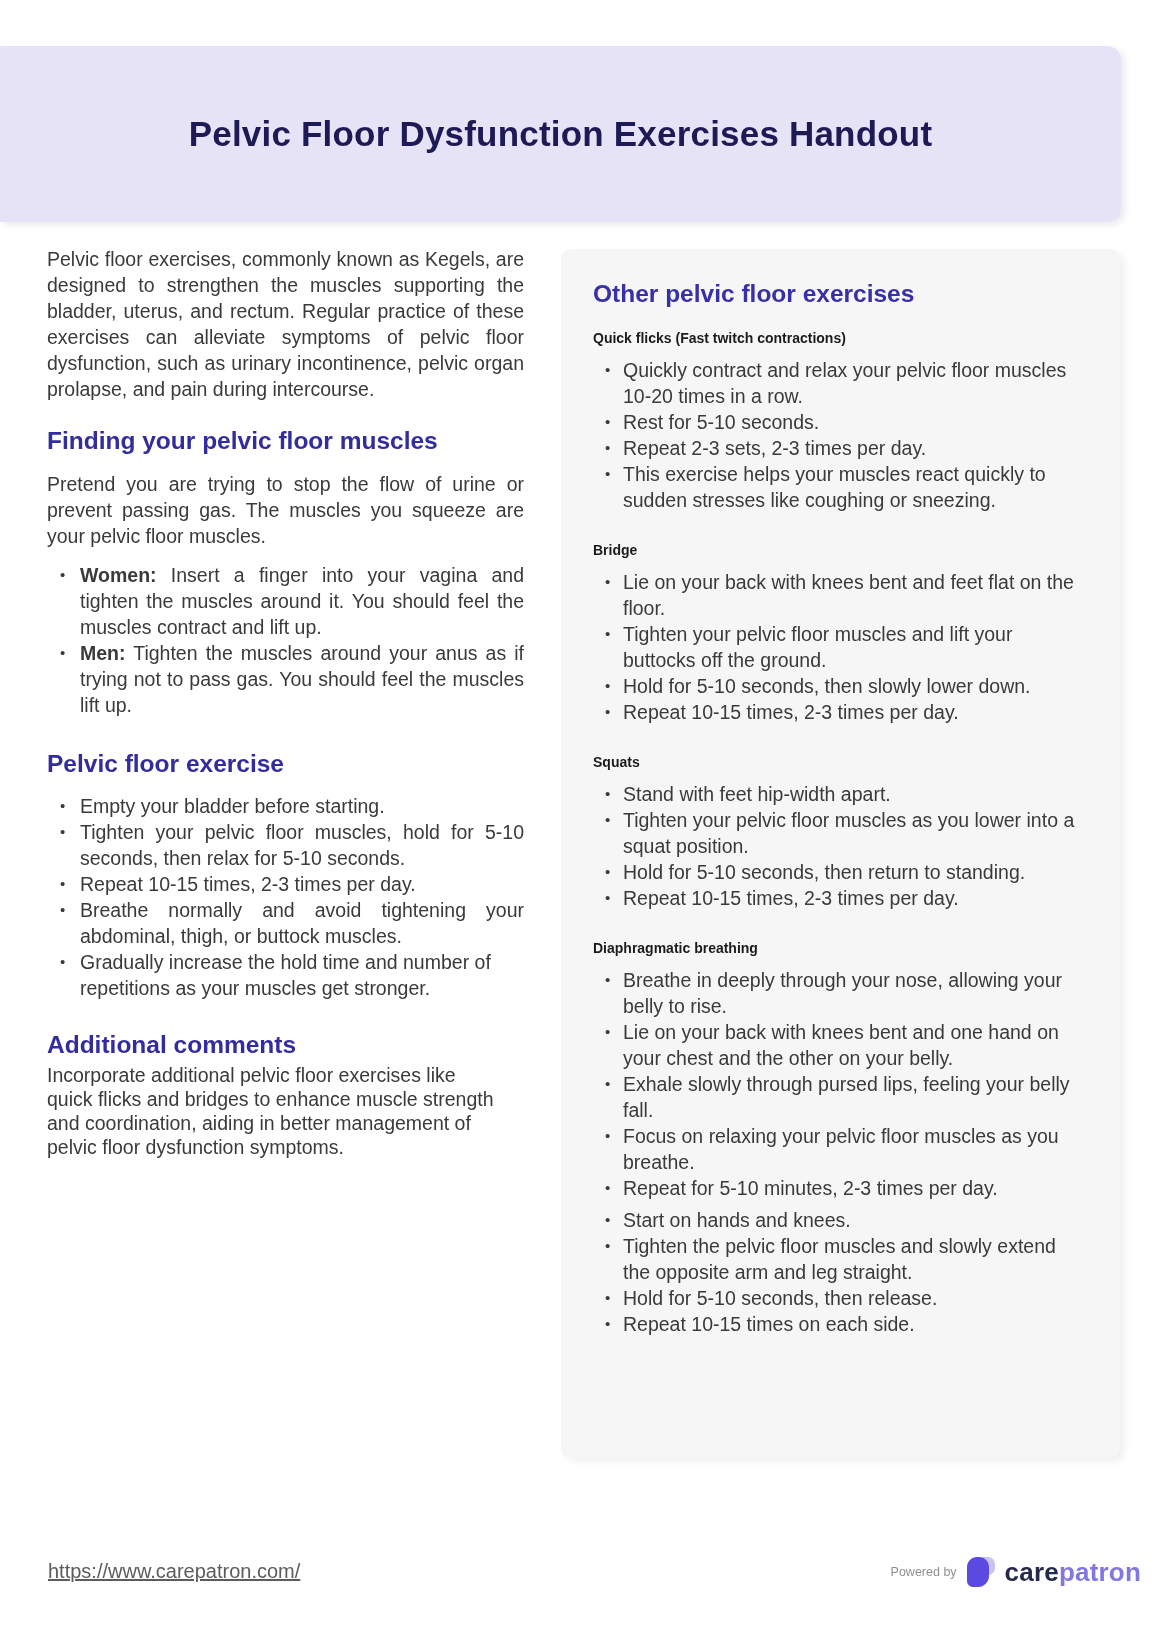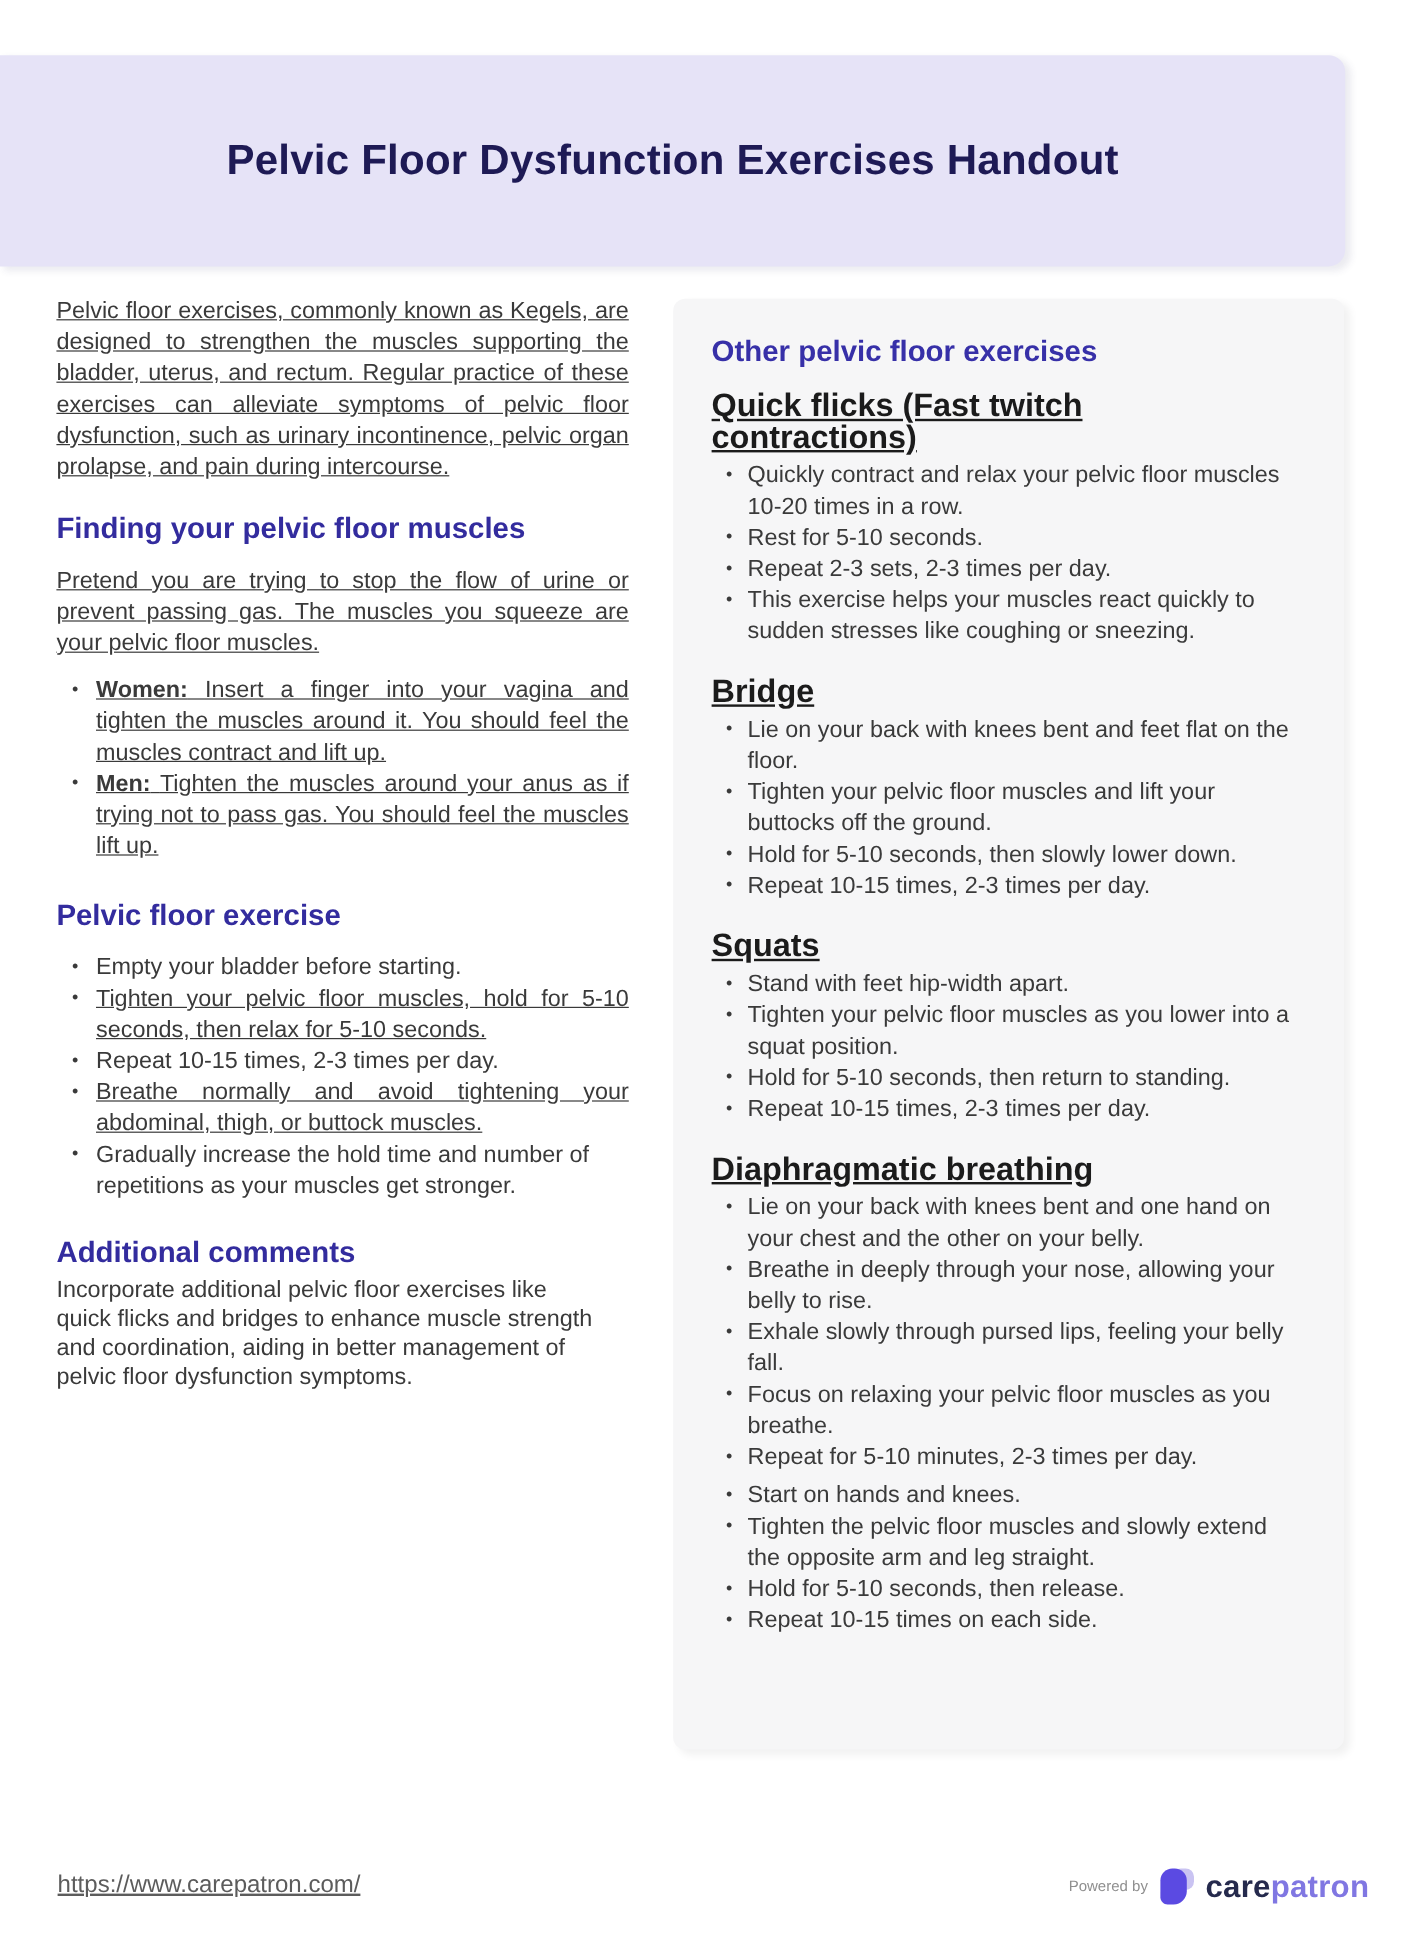--- a/index.html
+++ b/index.html
@@ -17,21 +17,21 @@
     display:flex;align-items:center;justify-content:center;
   }
   .page-title{
     font-size:35px;font-weight:bold;color:#1e1a55;letter-spacing:0.2px;
   }
   
   .left-col{
     position:absolute;left:47px;top:246px;width:477px;
     font-size:19.5px;line-height:26px;
   }
-  .justify{text-align:justify;text-decoration:underline;}
+  .justify{text-align:justify;}
   p{margin:0;}
   h2{
     font-size:24.5px;line-height:30px;font-weight:bold;color:#332c9e;margin:0;
   }
   .intro{margin:0;}
   .h-finding{margin-top:24px;}
   .p-finding{margin-top:15px;}
   ul{list-style:none;margin:0;padding:0;}
   li{position:relative;padding-left:33px;}
   li::before{
@@ -48,23 +48,22 @@
   
   .card{
     position:absolute;left:561px;top:249px;width:559px;height:1209px;
     box-sizing:border-box;background:#f6f6f7;border-radius:10px;
     box-shadow:5px 4px 7px rgba(0,0,0,0.06);
     padding:30px 40px 0 32px;
     font-size:19.5px;line-height:26px;
   }
   .card-heading{font-size:24.5px;line-height:30px;color:#3730a8;}
   .group-title{
-    font-size:27px;line-height:26px;font-weight:bold;color:#1b1b1b;
+    font-size:14px;line-height:26px;font-weight:bold;color:#1b1b1b;
     margin-top:24px;
-    text-decoration:underline;
   }
   .group-title.first{margin-top:16px;}
   .group-list{margin-top:6px;}
   .card li{padding-left:30px;}
   .card li::before{left:12px;}
   
   .footer-link{
     position:absolute;left:48px;top:1560px;
     font-size:20px;color:#5c5c5c;text-decoration:underline;cursor:pointer;
   }
@@ -136,22 +135,22 @@
   <div class="group-title">Squats</div>
   <ul class="group-list">
     <li>Stand with feet hip-width apart.</li>
     <li>Tighten your pelvic floor muscles as you lower into a squat position.</li>
     <li>Hold for 5-10 seconds, then return to standing.</li>
     <li>Repeat 10-15 times, 2-3 times per day.</li>
   </ul>
 
   <div class="group-title">Diaphragmatic breathing</div>
   <ul class="group-list">
+    <li>Breathe in deeply through your nose, allowing your belly to rise.</li>
     <li>Lie on your back with knees bent and one hand on your chest and the other on your belly.</li>
-    <li>Breathe in deeply through your nose, allowing your belly to rise.</li>
     <li>Exhale slowly through pursed lips, feeling your belly fall.</li>
     <li>Focus on relaxing your pelvic floor muscles as you breathe.</li>
     <li>Repeat for 5-10 minutes, 2-3 times per day.</li>
   </ul>
 
   <ul class="group-list">
     <li>Start on hands and knees.</li>
     <li>Tighten the pelvic floor muscles and slowly extend the opposite arm and leg straight.</li>
     <li>Hold for 5-10 seconds, then release.</li>
     <li>Repeat 10-15 times on each side.</li>

